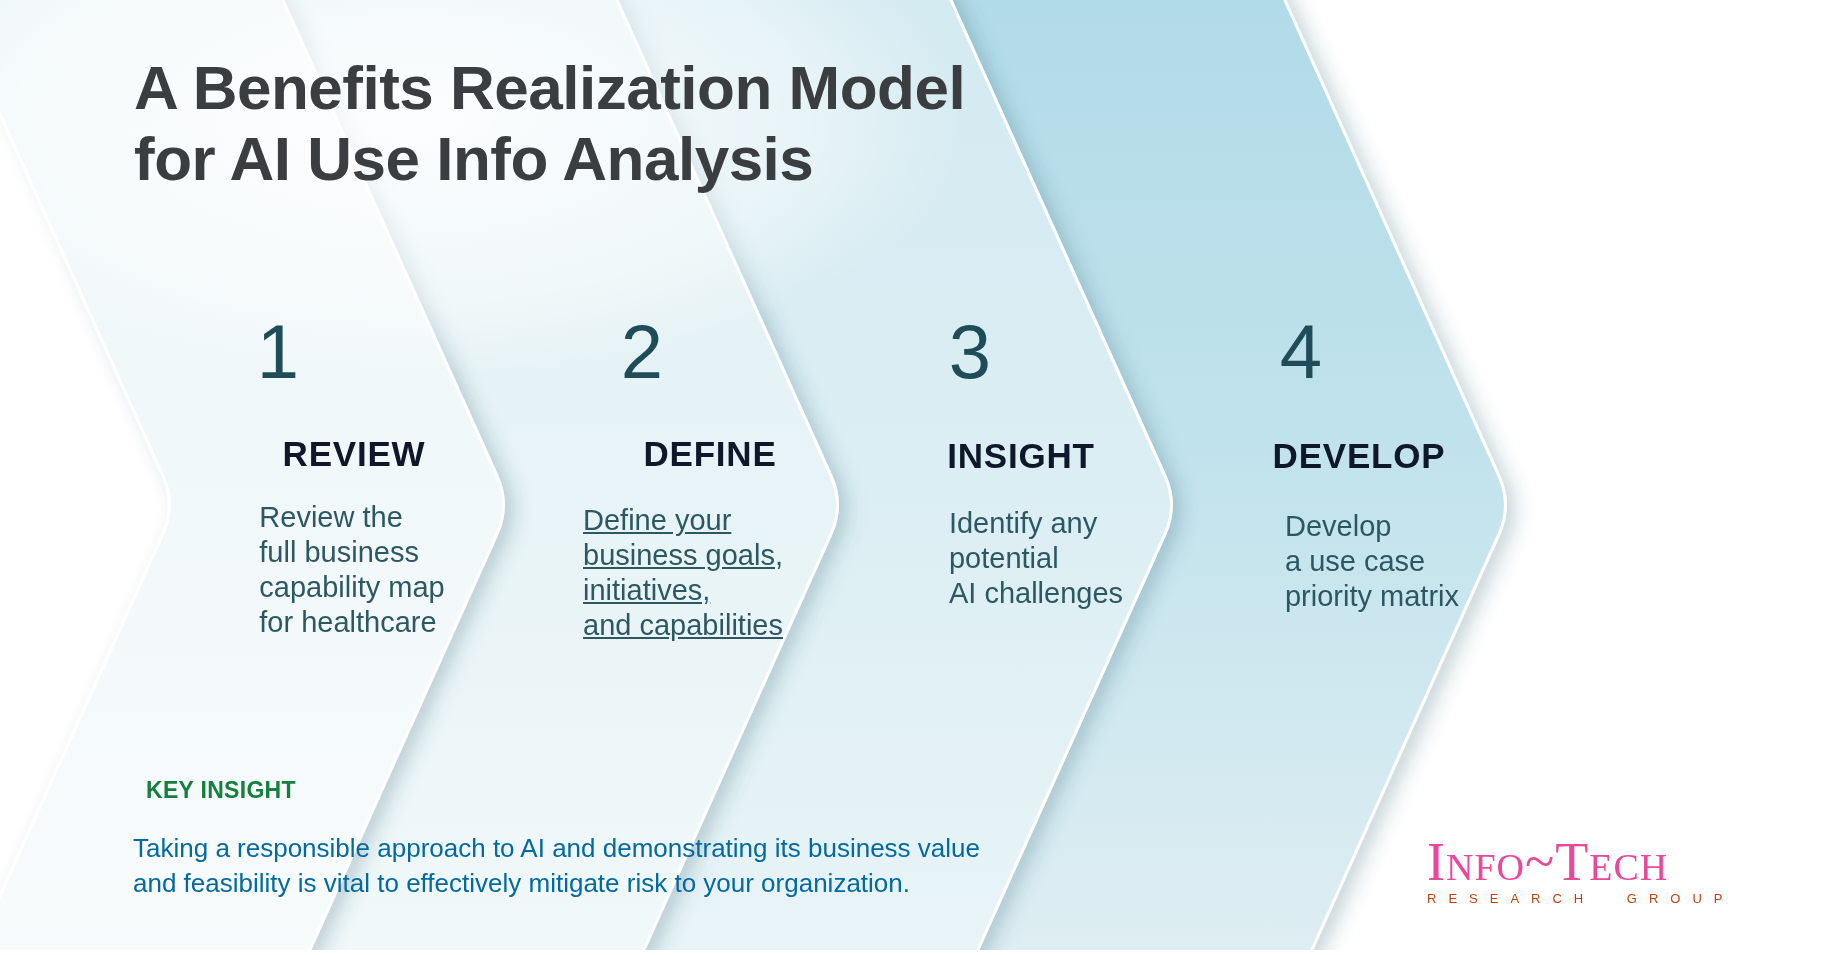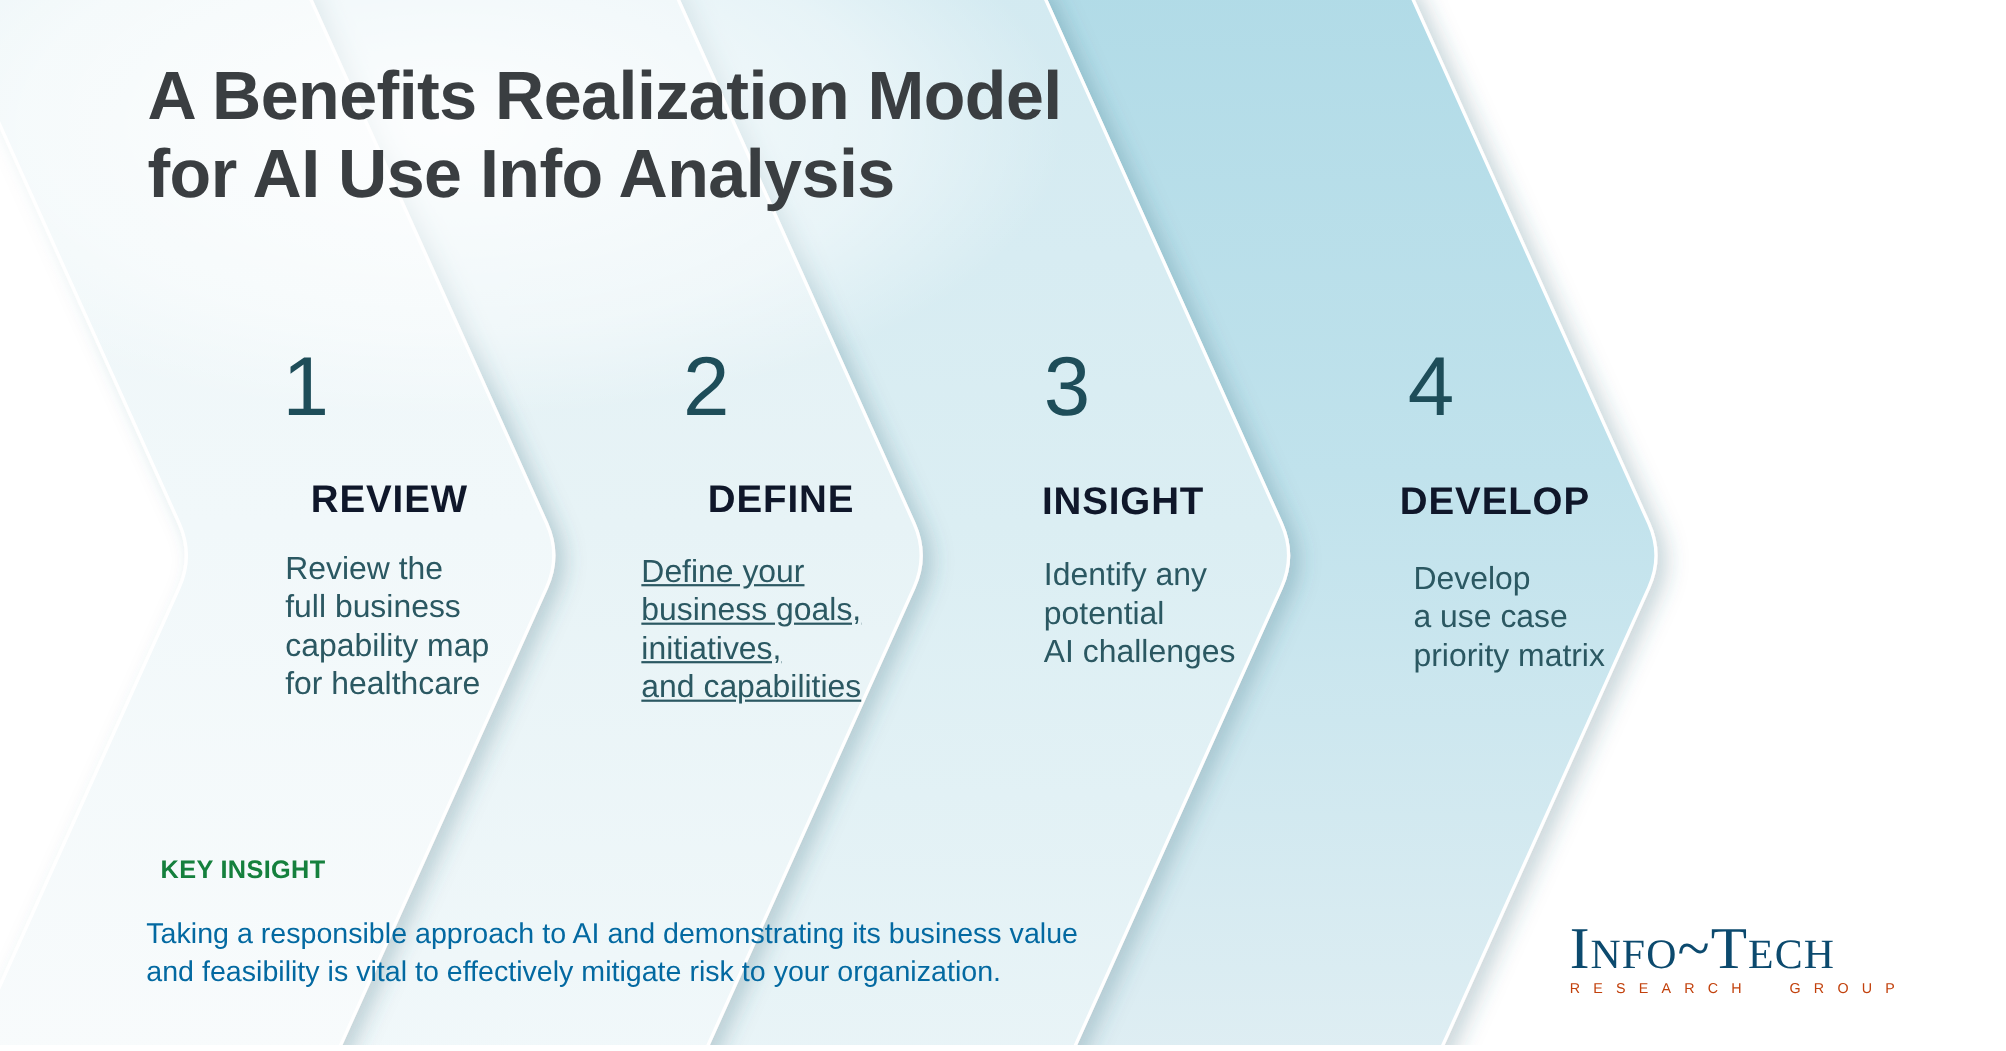--- a/index.html
+++ b/index.html
@@ -76,21 +76,21 @@
     white-space: pre-line;
   }
 
   .logo { position: absolute; left: 1427px; top: 836px; color: #3d98aa; }
   .logo-main {
     font-family: "Liberation Serif", serif;
     font-variant: small-caps;
     font-size: 54px;
     line-height: 52px;
     letter-spacing: 1px;
-    color: #0c4a6e;
+    color: #ec4899;
     white-space: nowrap;
   }
   .logo-sub {
     margin-top: 3px;
     font-family: "Liberation Sans", sans-serif;
     font-size: 13px;
     letter-spacing: 12px;
     word-spacing: 16px;
     color: #c2410c;
     white-space: nowrap;

